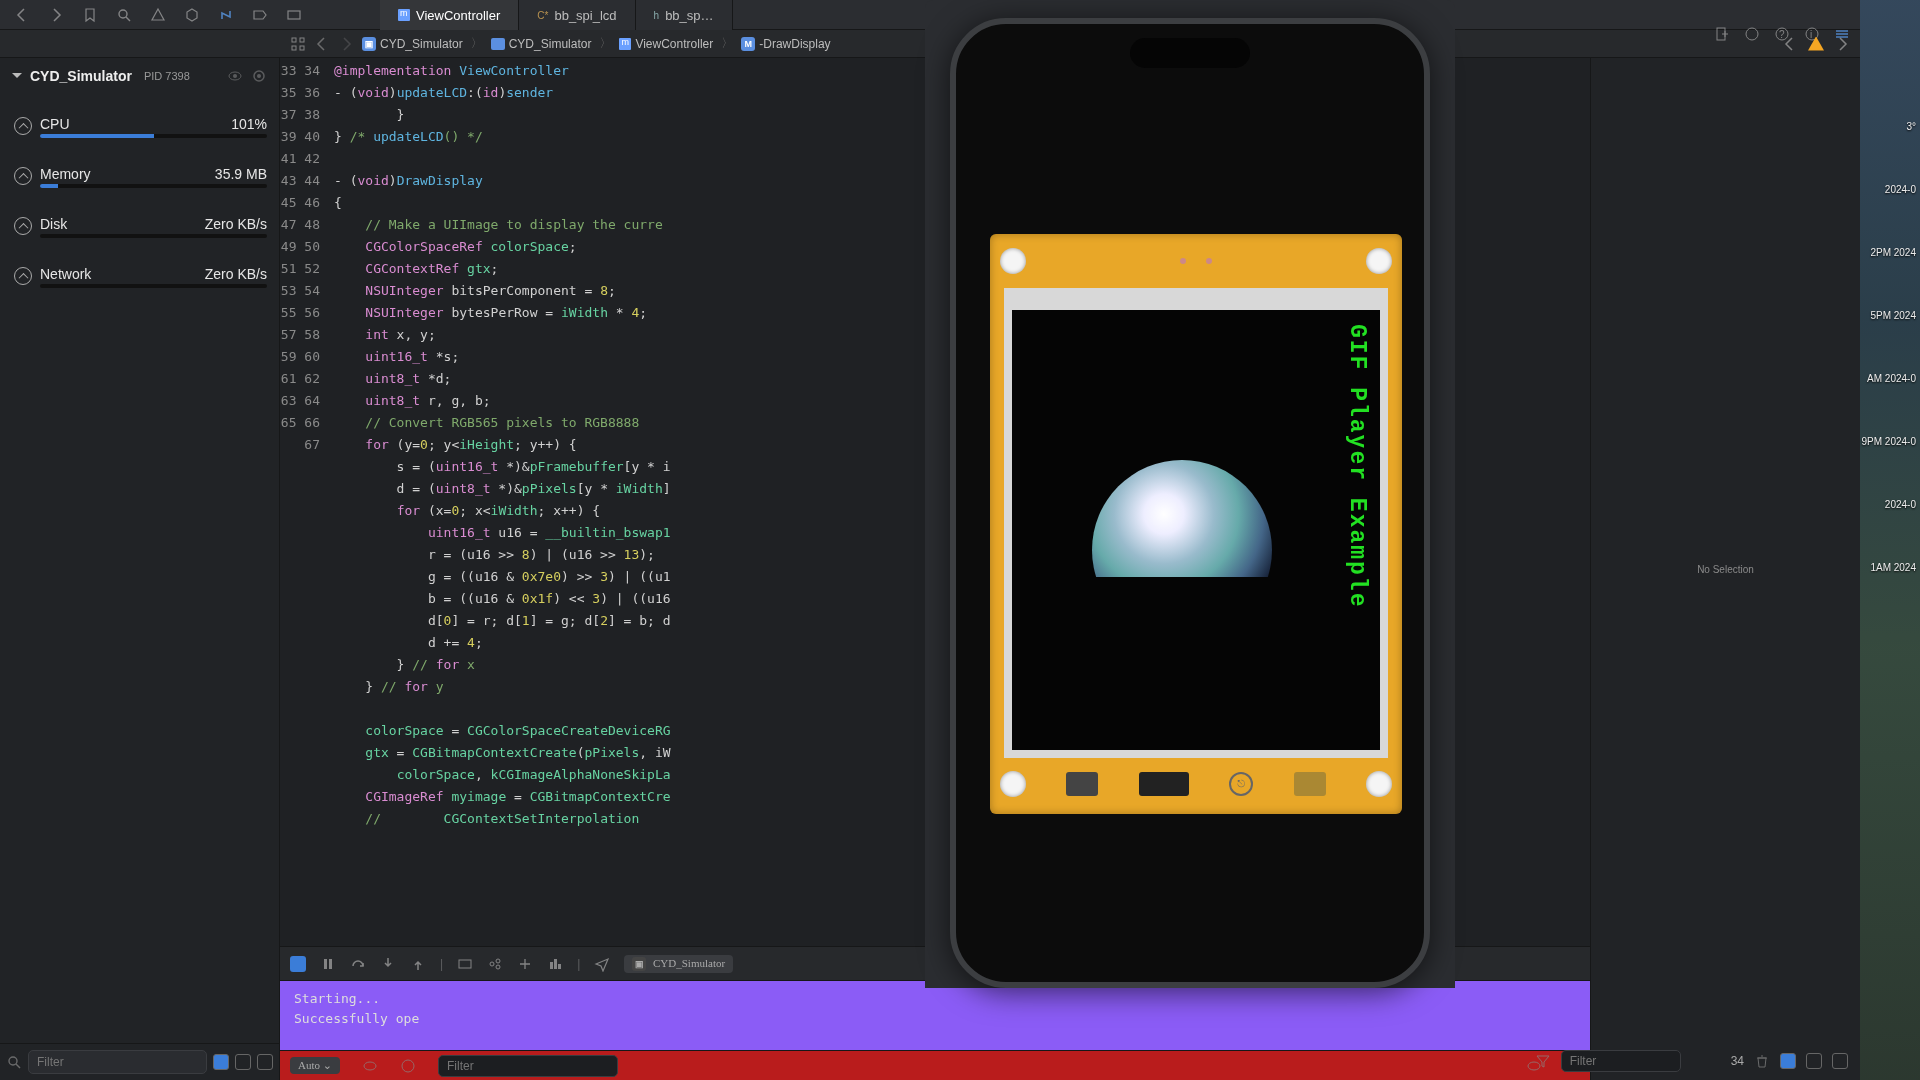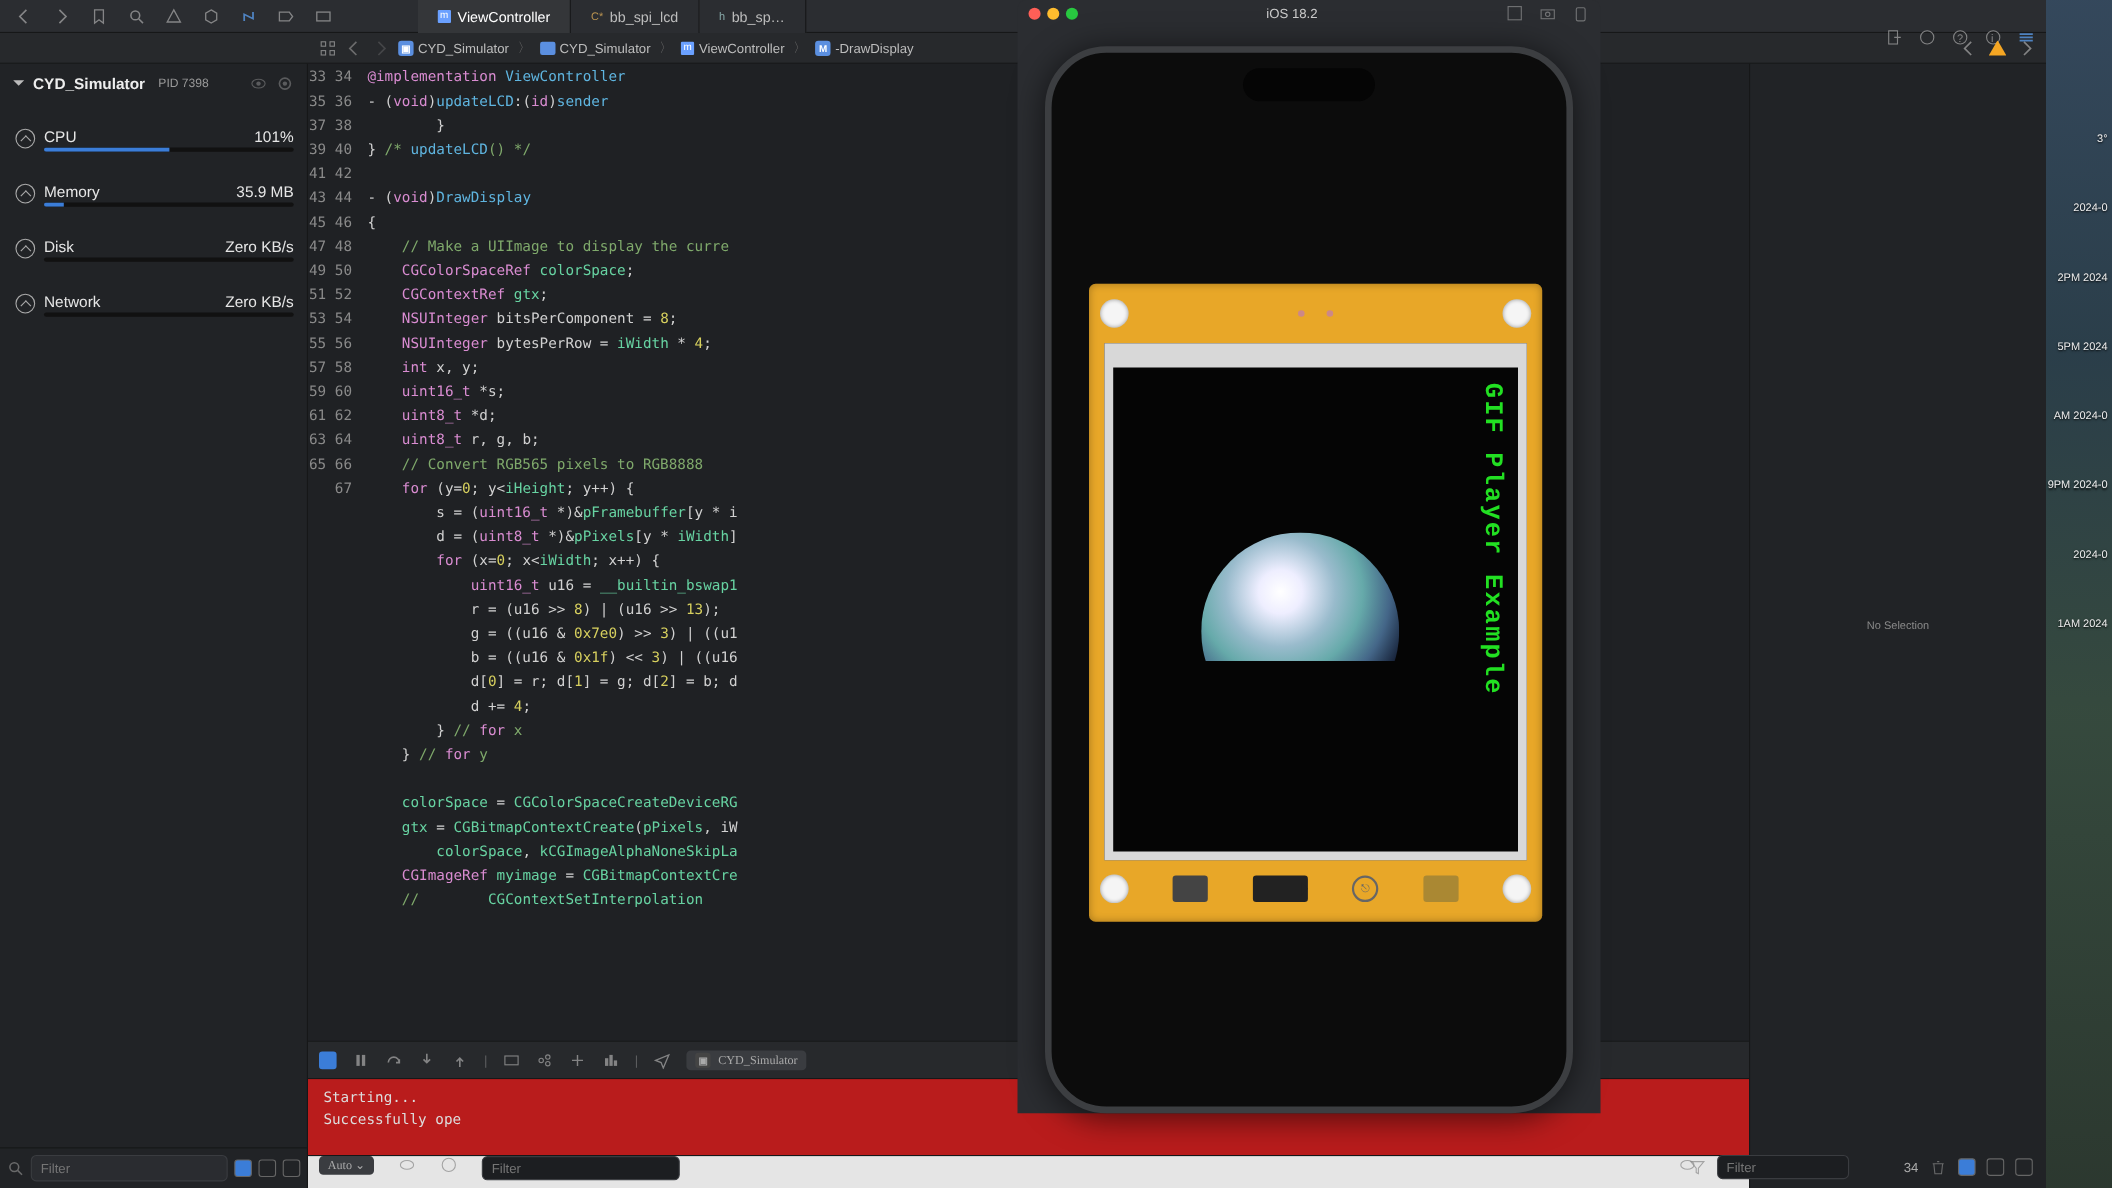--- a/index.html
+++ b/index.html
@@ -203,32 +203,32 @@
     border-top:1px solid #161718;
     display:flex; align-items:center;
     gap:14px;
     padding: 0 10px;
     color:#aaa;
     font-size:12px;
   }
   .db-pill { padding:2px 8px; background:#3a3c40; border-radius:4px; font-size:11px;font-family:Liberation Serif, serif;}
   .debug-output {
     height: 70px;
-    background:#b91c1c;
+    background:#8b5cf6;
     border-top:1px solid #161718;
     font: 13px/20px "SF Mono", Menlo, monospace;
     color:#ddd;
     padding: 8px 14px;
     display:flex; gap:20px;
   }
   .debug-filter {
     height: 30px;
-    background:#e5e5e5;
+    background:#b91c1c;
     border-top:1px solid #161718;
-    display:flex; align-items:flex-start; gap:22px;
+    display:flex; align-items:center; gap:22px;
     padding:0 10px;
     font-size:12px; color:#aaa;
   }
   .debug-filter input {
     background:#1c1e21;
     border:1px solid #3a3c40;
     border-radius:5px;
     padding:3px 8px;
     color:#ccc;
     width:180px;
@@ -700,40 +700,20 @@
   <span style="margin-left:40px">34</span>
   <span class="tb-icon"><svg viewBox="0 0 16 16">
         <path d="M4 5h8l-1 9H5zM3 5h10M7 3h2" stroke="#888" fill="none"></path>
       </svg></span>
   <span class="sq" style="background:#3b7dd8"></span>
   <span class="sq"></span>
   <span class="sq"></span>
 </div>
 
 <div class="simwin">
-  <div class="sim-titlebar">
-    <div class="traffic">
-      <span class="dot r"></span>
-      <span class="dot y"></span>
-      <span class="dot g"></span>
-    </div>
-    <div class="sim-title">iOS 18.2</div>
-    <div class="sim-tb-icons">
-      <span class="tb-icon"><svg viewBox="0 0 16 16">
-            <rect x="2" y="2" width="12" height="12" stroke="#bbb" fill="none"></rect>
-          </svg></span>
-      <span class="tb-icon"><svg viewBox="0 0 16 16">
-            <rect x="2" y="5" width="12" height="8" stroke="#bbb" fill="none"></rect>
-            <circle cx="8" cy="9" r="2" stroke="#bbb" fill="none"></circle>
-          </svg></span>
-      <span class="tb-icon"><svg viewBox="0 0 16 16">
-            <rect x="4" y="3" width="8" height="12" rx="1.5" stroke="#bbb" fill="none"></rect>
-          </svg></span>
-    </div>
-  </div>
 
   <div class="device">
     <div class="notch"></div>
 
     <div class="board">
       <div class="board-top">
         <span class="hole"></span>
         <span style="flex:1"></span>
         <span style="width:6px;height:6px;border-radius:50%;background:#c88;"></span>
         <span style="width:20px"></span>

